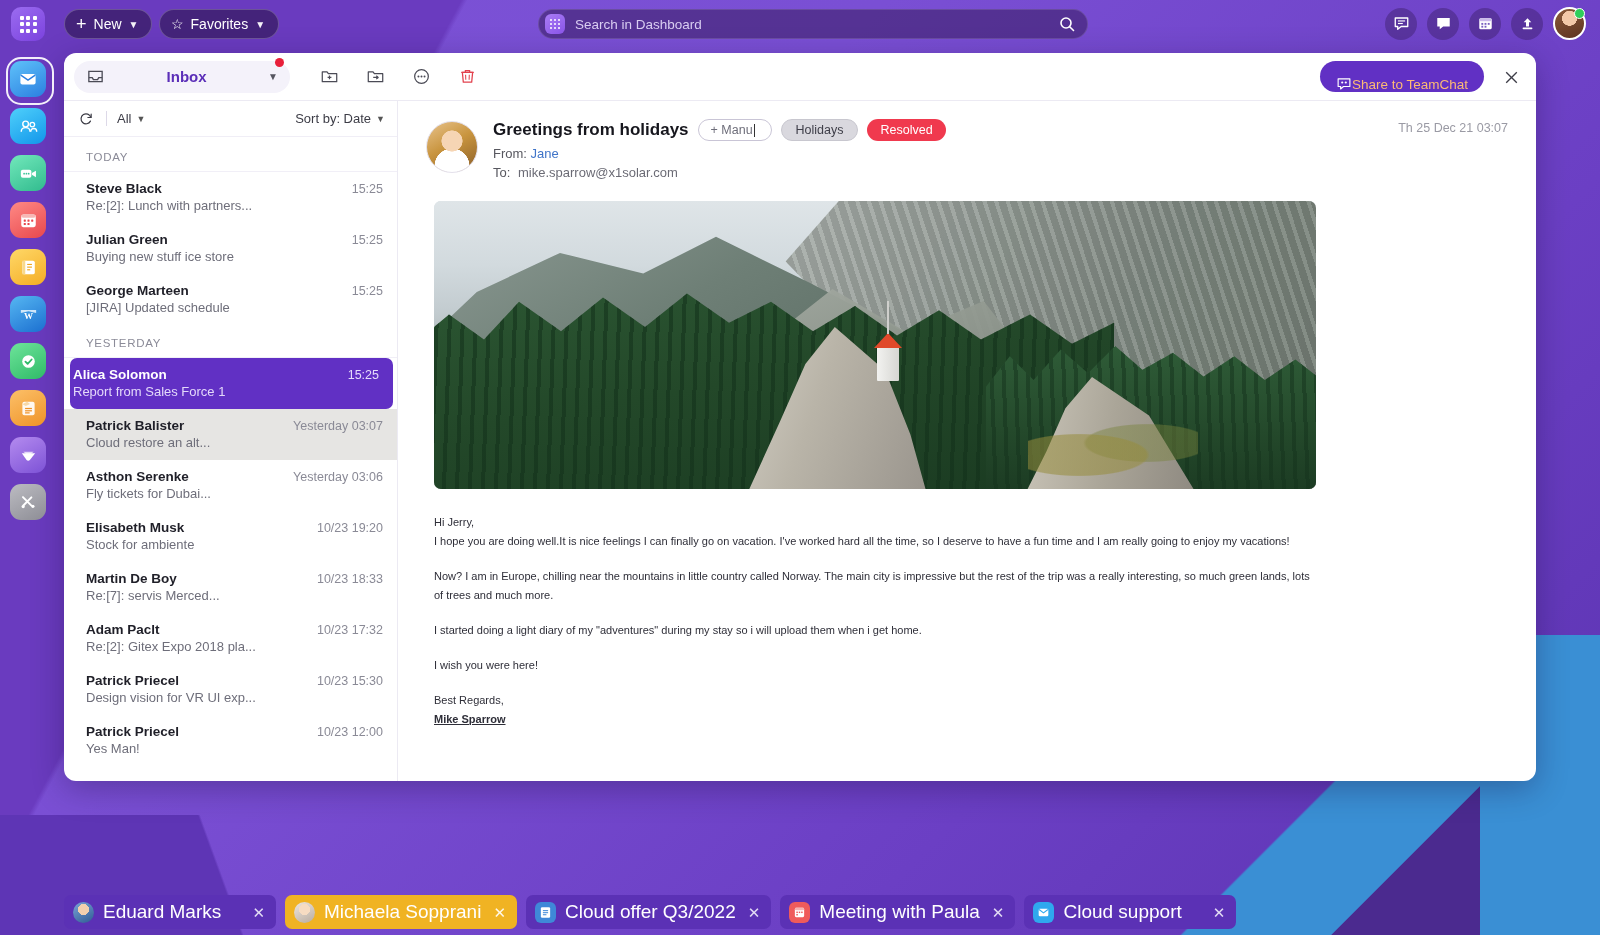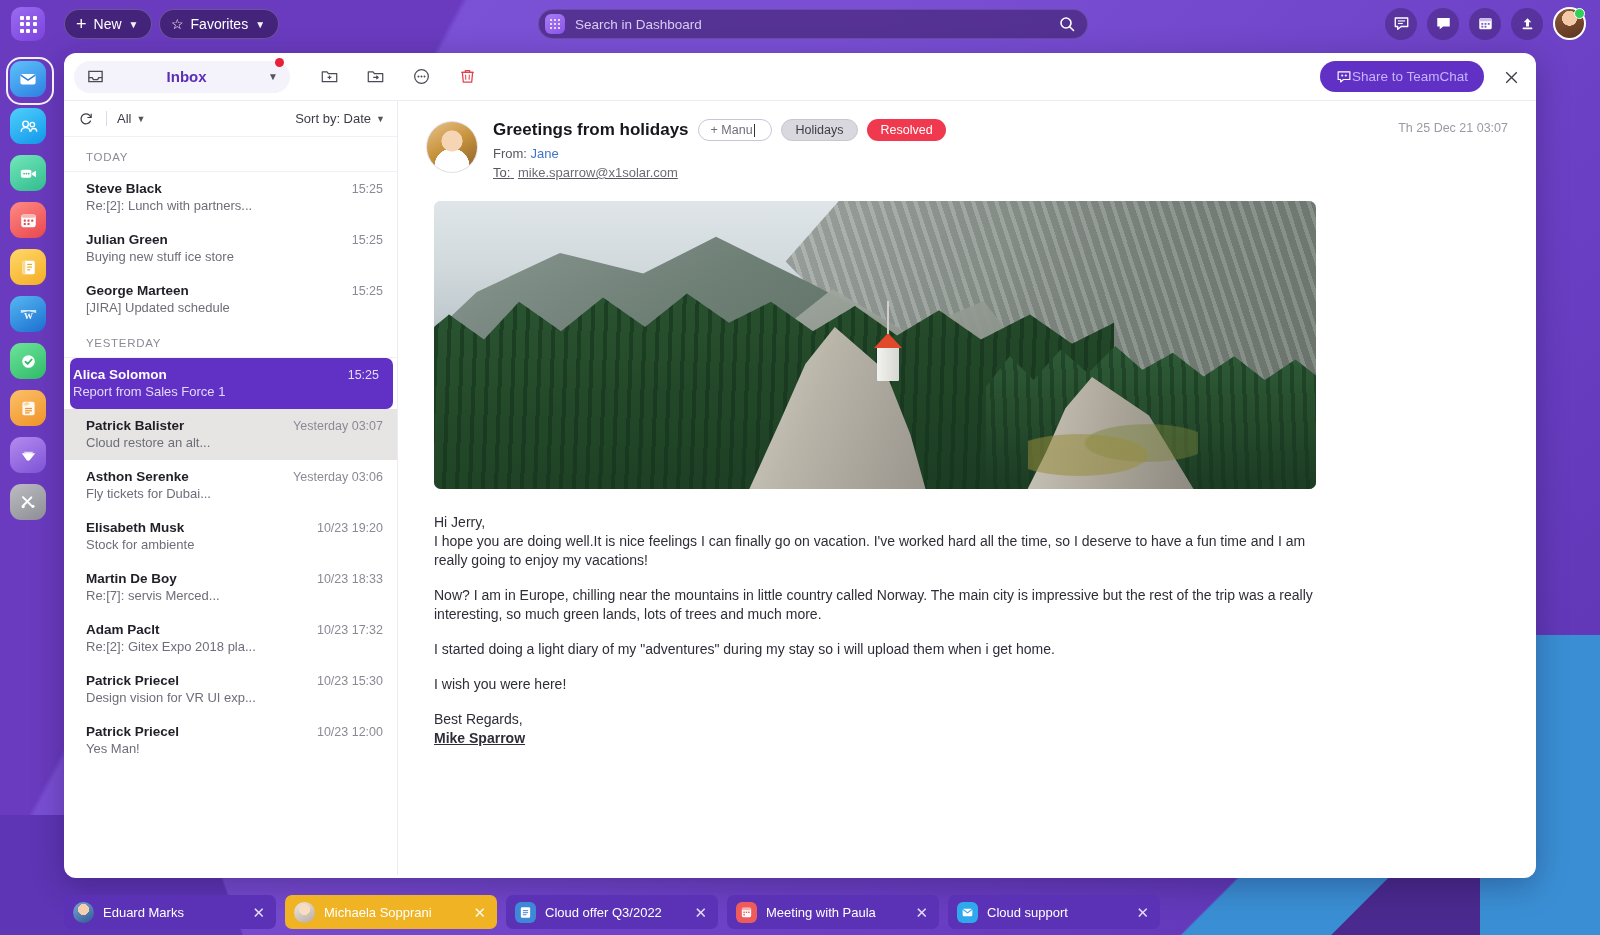--- a/index.html
+++ b/index.html
@@ -119,21 +119,21 @@
   }
   .app-ico.sel::before {
     content: ""; position: absolute; left: -4px; top: -4px;
     width: 44px; height: 44px; border-radius: 15px;
     border: 2px solid rgba(255,255,255,0.92);
   }
 
   
   .window {
     position: absolute; left: 64px; top: 53px;
-    width: 1472px; height: 825px;
+    width: 1472px; height: 728px;
     background: #fff; border-radius: 12px;
     box-shadow: 0 8px 32px rgba(20, 5, 50, 0.3);
     overflow: hidden; z-index: 20;
   }
   .win-head {
     height: 48px; border-bottom: 1px solid #eceaf3;
     display: flex; align-items: center; padding: 0 8px 0 10px; position: relative;
   }
   .inbox-pill {
     width: 216px; height: 32px; border-radius: 16px;
@@ -148,22 +148,22 @@
     position: absolute; right: 6px; top: -3px;
     width: 9px; height: 9px; border-radius: 50%; background: #e8203a;
   }
   .hdr-icon {
     width: 38px; height: 38px; display: flex; align-items: center;
     justify-content: center; cursor: pointer; margin-left: 8px;
   }
   .share-btn {
     position: absolute; right: 52px; top: 8px;
     height: 31px; border-radius: 16px; background: #6130c4;
-    color: #c4b5fd; font-size: 13.5px;
-    display: flex; align-items: center; padding: 0 16px; cursor: pointer;
+    color: #fdba74; font-size: 13.5px;
+    display: flex; align-items: flex-end; padding: 0 16px; cursor: pointer;
   }
   .close-x {
     position: absolute; right: 10px; top: 9px;
     width: 30px; height: 30px; display: flex;
     align-items: center; justify-content: center; cursor: pointer;
   }
 
   .win-body { display: flex; height: 774px; }
 
   
@@ -227,21 +227,21 @@
   .tag-gray {
     height: 22px; border-radius: 11px; background: #d9d8de; border: 1px solid #c8c7cf;
     font-size: 12.5px; color: #3e3e48; display: flex; align-items: center; padding: 0 14px; cursor: pointer;
   }
   .tag-red {
     height: 22px; border-radius: 11px; background: #f0394e;
     font-size: 12.5px; color: #fff; display: flex; align-items: center; padding: 0 13px; cursor: pointer;
   }
   .from-line { font-size: 13px; color: #57575f; margin-top: 5px; }
   .from-line .val { color: #3f74c8; }
-  .to-line { font-size: 13px; color: #57575f; margin-top: 4px; text-decoration: underline; }
+  .to-line { font-size: 13px; color: #57575f; margin-top: 4px; }
   .to-line .val { color: #6b6b75; margin-left: 4px; }
   .msg-date { position: absolute; right: 4px; top: 2px; font-size: 12.5px; color: #9a9aa4; }
 
   
   .hero {
     margin: 21px 0 0 8px; width: 882px; height: 288px;
     border-radius: 7px; overflow: hidden; position: relative;
     background: linear-gradient(#d4dce0 0%, #cfd8dd 18%, #b9c3c6 30%, #9fa9a8 60%, #8d9690 100%);
   }
   .h-sky { position: absolute; inset: 0; background: linear-gradient(#dfe5e8 0%, #d2dade 22%, #c3ccd0 38%, rgba(0,0,0,0) 52%); }
@@ -304,36 +304,36 @@
   .h-tower::before {
     content: ""; position: absolute; left: -3px; top: -14px;
     border-left: 14px solid transparent; border-right: 14px solid transparent;
     border-bottom: 15px solid #e0492a;
   }
   .h-tower::after {
     content: ""; position: absolute; left: 10px; top: -46px; width: 2px; height: 33px; background: #cfcfcc;
   }
 
   .body-text { margin: 24px 0 0 8px; width: 880px; }
-  .body-text p { font-size: 14px; color: #2e2e38; line-height: 19px; margin-bottom: 16px; }
+  .body-text p { font-size: 11px; color: #2e2e38; line-height: 19px; margin-bottom: 16px; }
   .body-text p.tight { margin-bottom: 0; }
   .sig-name { font-weight: bold; color: #16161d; text-decoration: underline; }
 
   
   .taskbar {
     position: absolute; left: 64px; bottom: 6px; height: 34px;
     display: flex; align-items: center; gap: 9px; z-index: 35;
   }
   .tab {
     height: 34px; border-radius: 7px; background: #5b31b5;
     display: flex; align-items: center; gap: 9px;
     padding: 0 8px 0 9px; cursor: pointer; min-width: 212px;
   }
   .tab.active { background: #f0b323; }
-  .tab-label { font-size: 13px; color: #fff; flex: 1; white-space: nowrap; }
+  .tab-label { font-size: 19px; color: #fff; flex: 1; white-space: nowrap; }
   .tab.active .tab-label { color: #ffffff; }
   .tab-x { font-size: 15px; color: #e3dcf5; line-height: 1; padding: 0 3px; }
   .tab.active .tab-x { color: #fff8e8; }
   .tab-av {
     width: 21px; height: 21px; border-radius: 50%; flex: 0 0 auto;
     background: radial-gradient(circle at 50% 36%, #f3cfae 0 32%, rgba(0,0,0,0) 33%),
                 linear-gradient(150deg, #7ba4d8, #2f5b93);
   }
   .tab-av.w {
     background: radial-gradient(circle at 50% 36%, #f7dcc2 0 32%, rgba(0,0,0,0) 33%),

